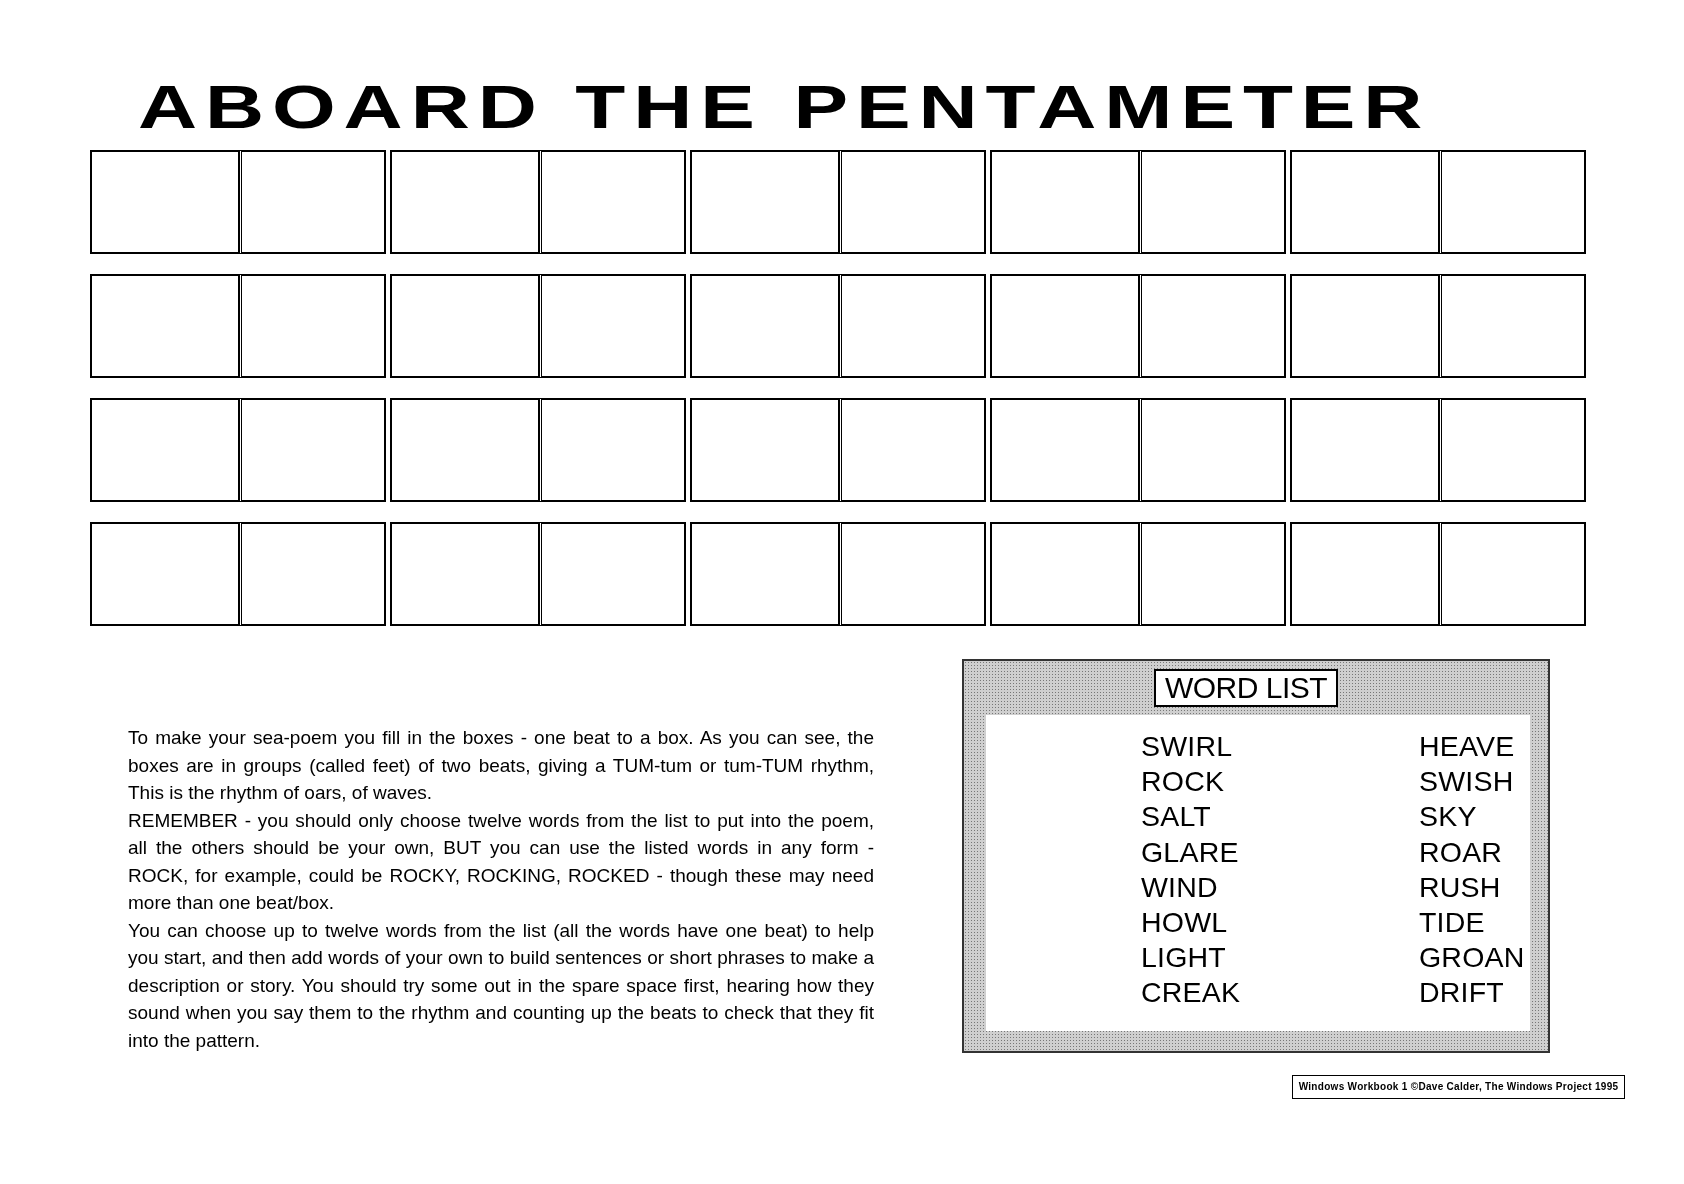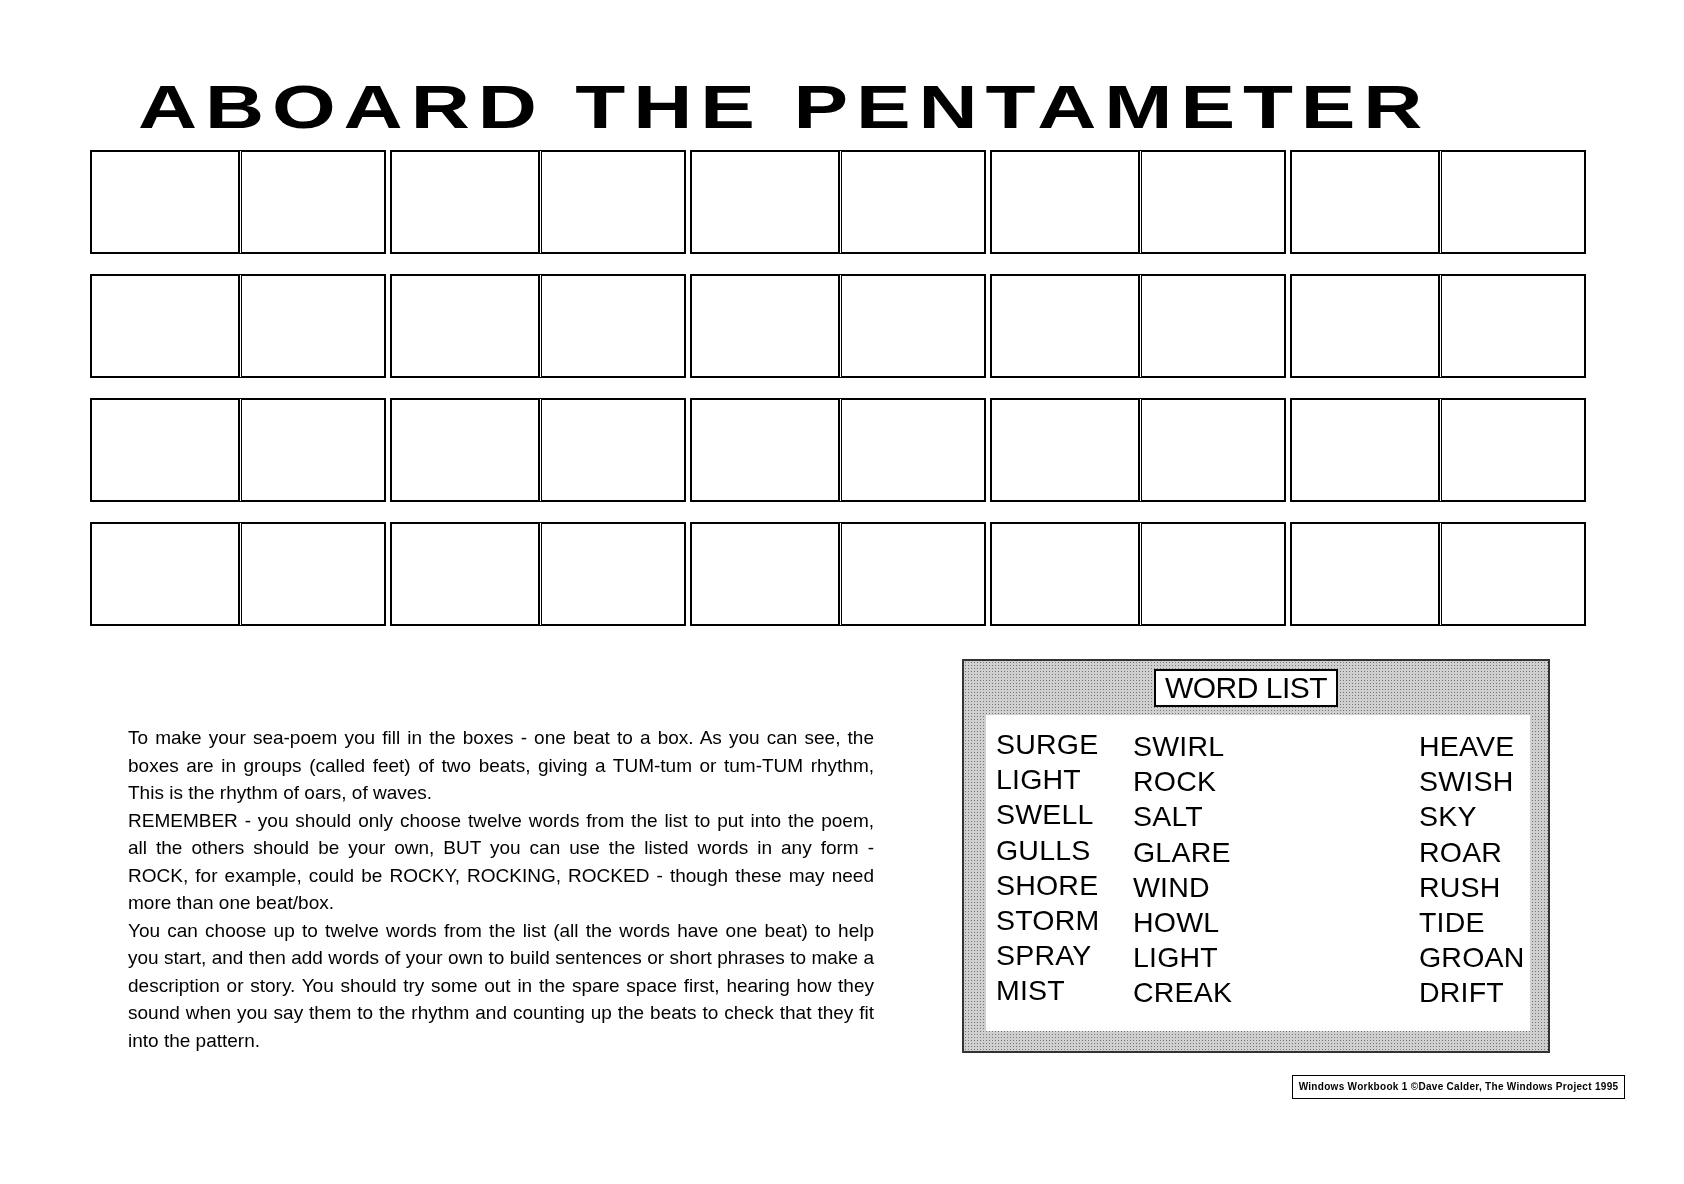--- a/index.html
+++ b/index.html
@@ -138,31 +138,21 @@
 
 <div class="instructions">
   <p>To make your sea-poem you fill in the boxes - one beat to a box. As you can see, the boxes are in groups (called feet) of two beats, giving a TUM-tum or tum-TUM rhythm, This is the rhythm of oars, of waves.</p>
   <p>REMEMBER - you should only choose twelve words from the list to put into the poem, all the others should be your own, BUT you can use the listed words in any form - ROCK, for example, could be ROCKY, ROCKING, ROCKED - though these may need more than one beat/box.</p>
   <p>You can choose up to twelve words from the list (all the words have one beat) to help you start, and then add words of your own to build sentences or short phrases to make a description or story. You should try some out in the spare space first, hearing how they sound when you say them to the rhythm and counting up the beats to check that they fit into the pattern.</p>
 </div>
 
 <div class="wordlist">
   <div class="wordlist-title">WORD LIST</div>
   <div class="wordlist-panel">
-    <div class="wl-col" style="left:10px">
-      <div class="wl-word">SURGE</div>
-      <div class="wl-word">LIGHT</div>
-      <div class="wl-word">SWELL</div>
-      <div class="wl-word">GULLS</div>
-      <div class="wl-word">SHORE</div>
-      <div class="wl-word">STORM</div>
-      <div class="wl-word">SPRAY</div>
-      <div class="wl-word">MIST</div>
-    </div>
-    <div class="wl-col" style="left:147px;top:14px">
+    <div class="wl-col" style="left:155px;top:14px">
       <div class="wl-word">SWIRL</div>
       <div class="wl-word">ROCK</div>
       <div class="wl-word">SALT</div>
       <div class="wl-word">GLARE</div>
       <div class="wl-word">WIND</div>
       <div class="wl-word">HOWL</div>
       <div class="wl-word">LIGHT</div>
       <div class="wl-word">CREAK</div>
     </div>
     <div class="wl-col" style="left:433px;top:14px">

